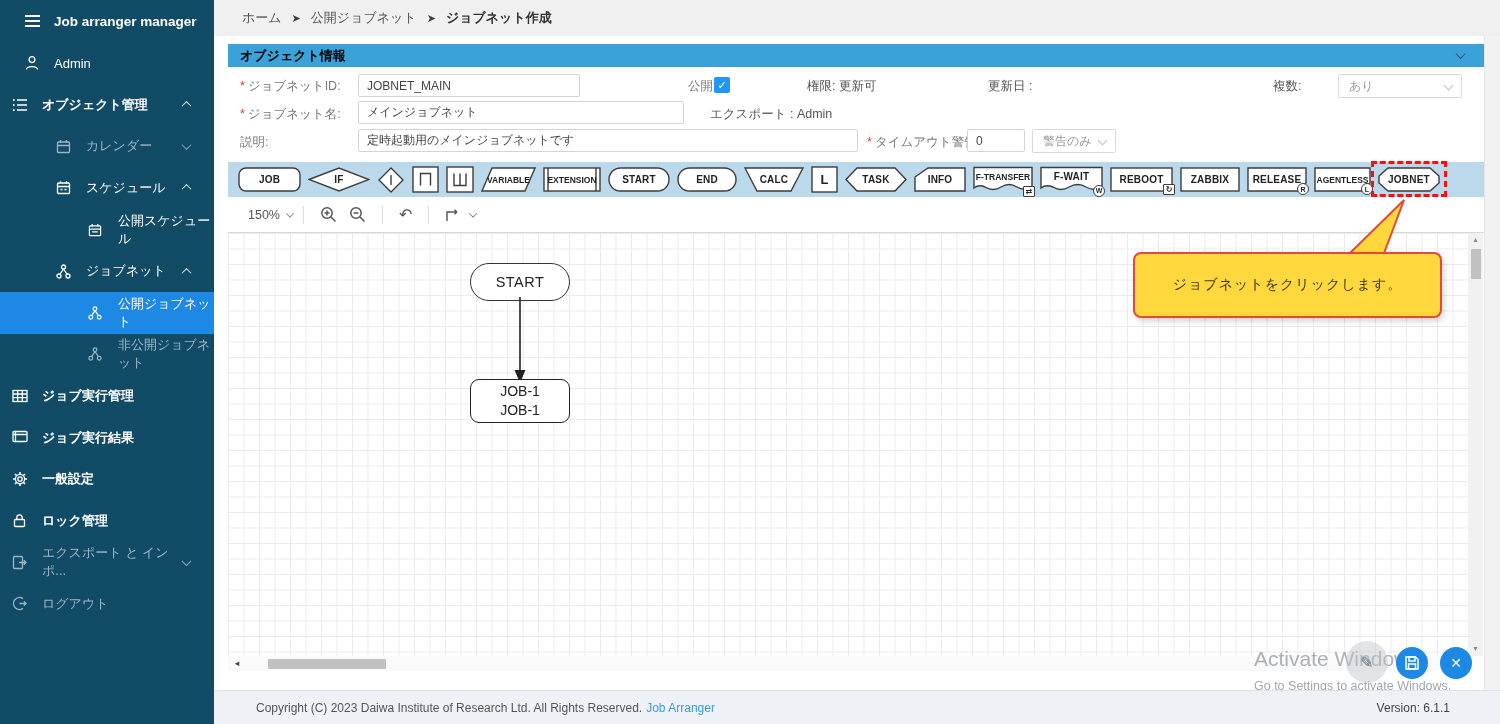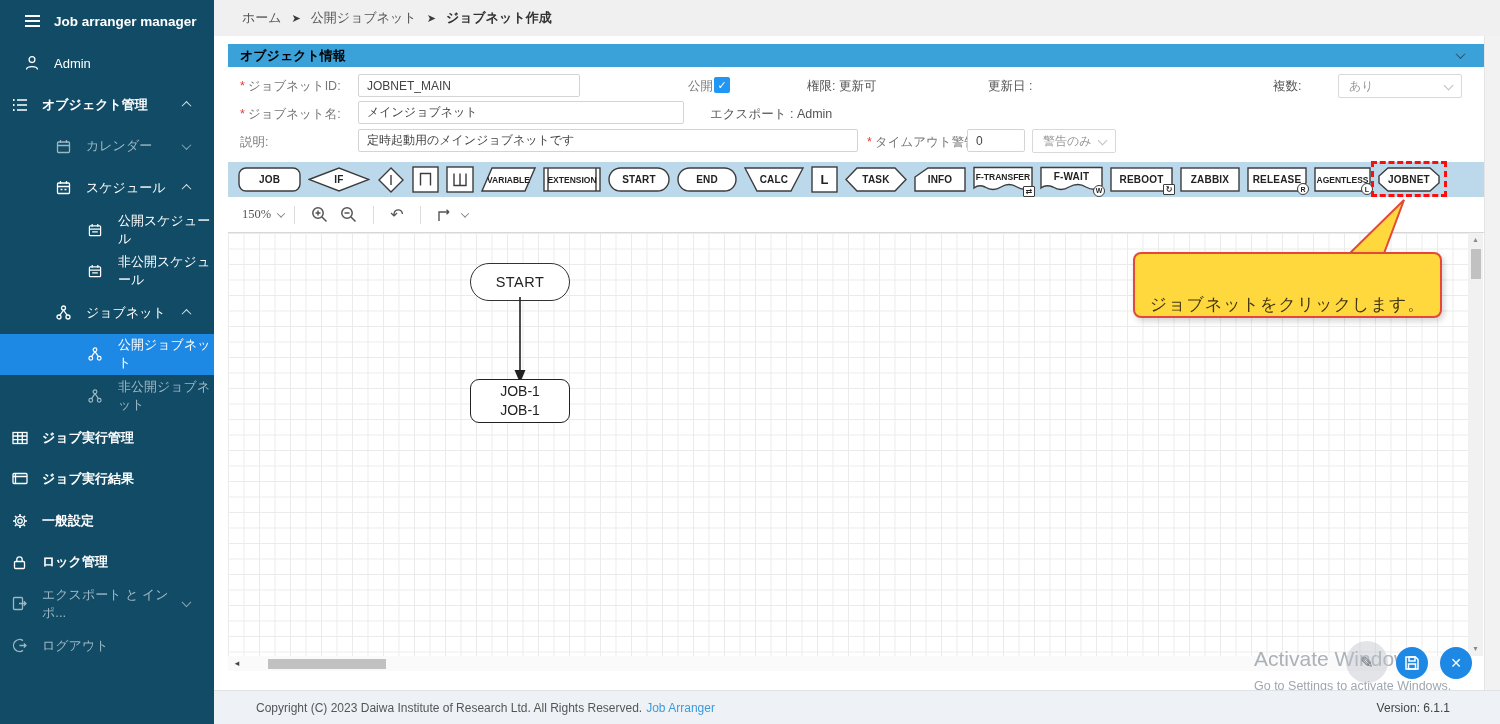--- a/index.html
+++ b/index.html
@@ -64,43 +64,43 @@
   .badge { position:absolute; right:-2px; bottom:-3px; width:12px; height:12px; border:1px solid #3c3c3c;
     border-radius:50%; background:#fff; font-size:7px; font-weight:bold; color:#222;
     display:flex; align-items:center; justify-content:center; }
   .badge.square { border-radius:1px; font-size:8px; width:12px; height:11px; }
   .tool-highlight { position:absolute; left:-7px; top:-6px; right:-7px; bottom:-5px; border:3px dashed #fe0d0d; pointer-events:none; }
 
   
   #zoom-bar { position:absolute; left:14px; top:197px; width:1256px; height:36px; background:#fff;
     border-bottom:1px solid #d8d8d8; display:flex; align-items:center; font-size:12.5px; color:#555; }
   #zoom-bar .zsep { width:1px; height:18px; background:#dcdcdc; margin:0 10px; }
-  .zoom-level { display:flex; align-items:center; gap:7px; margin-left:14px; cursor:pointer;font-family:Liberation Serif, serif; }
+  .zoom-level { display:flex; align-items:center; gap:7px; margin-left:20px; cursor:pointer; }
   .zcaret { width:6px; height:6px; border-right:1.4px solid #888; border-bottom:1.4px solid #888; transform:rotate(45deg) translate(-1px,-1px); }
   .zbtn { display:flex; align-items:center; padding:0 6px; cursor:pointer; color:#555; }
   .zbtn svg { stroke:#555; fill:none; stroke-width:1.5; }
   .undo-glyph { font-size:16px; color:#555; line-height:1; }
 
   
   #canvas { position:absolute; left:14px; top:233px; width:1240px; height:423px; background:#fff;
     background-image:linear-gradient(#ebebeb 1px, transparent 1px), linear-gradient(90deg,#ebebeb 1px, transparent 1px);
     background-size:15.5px 15.5px; overflow:hidden; }
   .node { position:absolute; background:#fff; display:flex; flex-direction:column; align-items:center;
     justify-content:center; color:#222; }
   #node-start { left:242px; top:30px; width:100px; height:38px; border:1.7px solid #333; border-radius:19px;
     font-size:14.5px; letter-spacing:.5px; }
   #node-job { left:242px; top:146px; width:100px; height:44px; border:1.8px solid #222; border-radius:9px;
     font-size:14px; line-height:19px; }
   #edge-svg { position:absolute; left:282px; top:64px; }
 
   
   #callout-tail { position:absolute; left:1120px; top:198px; }
   #callout { position:absolute; left:919px; top:252px; width:309px; height:66px; background:#ffd83d;
-    border:2px solid #e2493b; border-radius:8px; display:flex; align-items:flex-end; justify-content:center;
-    font-size:17px; color:#403512; letter-spacing:1px; box-shadow:2px 3px 6px rgba(0,0,0,.18); }
+    border:2px solid #e2493b; border-radius:8px; display:flex; align-items:center; justify-content:center;
+    font-size:14px; color:#403512; letter-spacing:1px; box-shadow:2px 3px 6px rgba(0,0,0,.18); }
 
   
   #vscroll { position:absolute; left:1254px; top:233px; width:15px; height:423px; background:#f1f1f1; }
   #vscroll .sarrow { position:absolute; left:0; width:15px; height:14px; text-align:center; font-size:8px; color:#8a8a8a; line-height:14px; cursor:pointer; }
   #vscroll .thumb { position:absolute; left:2.5px; top:16px; width:10px; height:30px; background:#c1c1c1; cursor:pointer; }
   #hscroll { position:absolute; left:14px; top:656px; width:1240px; height:15px; background:#fafafa; }
   #hscroll .sarrow { position:absolute; left:2px; top:0; width:14px; height:15px; font-size:9px; color:#444; line-height:15px; text-align:center; cursor:pointer; }
   #hscroll .thumb { position:absolute; left:40px; top:2.5px; width:118px; height:10px; background:#c1c1c1; cursor:pointer; }
 
   
@@ -179,29 +179,20 @@
     <div class="sb-row lvl2">
       <span class="sb-ic">
         <svg width="14" height="14" viewBox="0 0 15 15">
             <rect x="1.5" y="3" width="12" height="10.5" rx="1" class="nofill"></rect>
             <path d="M4.5,1 v3 M10.5,1 v3 M1.5,6.5 H13.5 M4.5,9.5 h6"></path>
           </svg>
       </span>
       <span>公開スケジュール</span>
     </div>
 
-    <div class="sb-row lvl2">
-      <span class="sb-ic">
-        <svg width="14" height="14" viewBox="0 0 15 15">
-            <rect x="1.5" y="3" width="12" height="10.5" rx="1" class="nofill"></rect>
-            <path d="M4.5,1 v3 M10.5,1 v3 M1.5,6.5 H13.5 M4.5,9.5 h6"></path>
-          </svg>
-      </span>
-      <span>非公開スケジュール</span>
-    </div>
 
     <div class="sb-row lvl1">
       <span class="sb-ic">
         <svg width="15" height="15" viewBox="0 0 15 15">
             <circle cx="7.5" cy="3" r="2"></circle>
             <circle cx="3" cy="12" r="2"></circle>
             <circle cx="12" cy="12" r="2"></circle>
             <path d="M7.5,5 L3.8,10.3 M7.5,5 L11.2,10.3" class="nofill"></path>
           </svg>
       </span>

